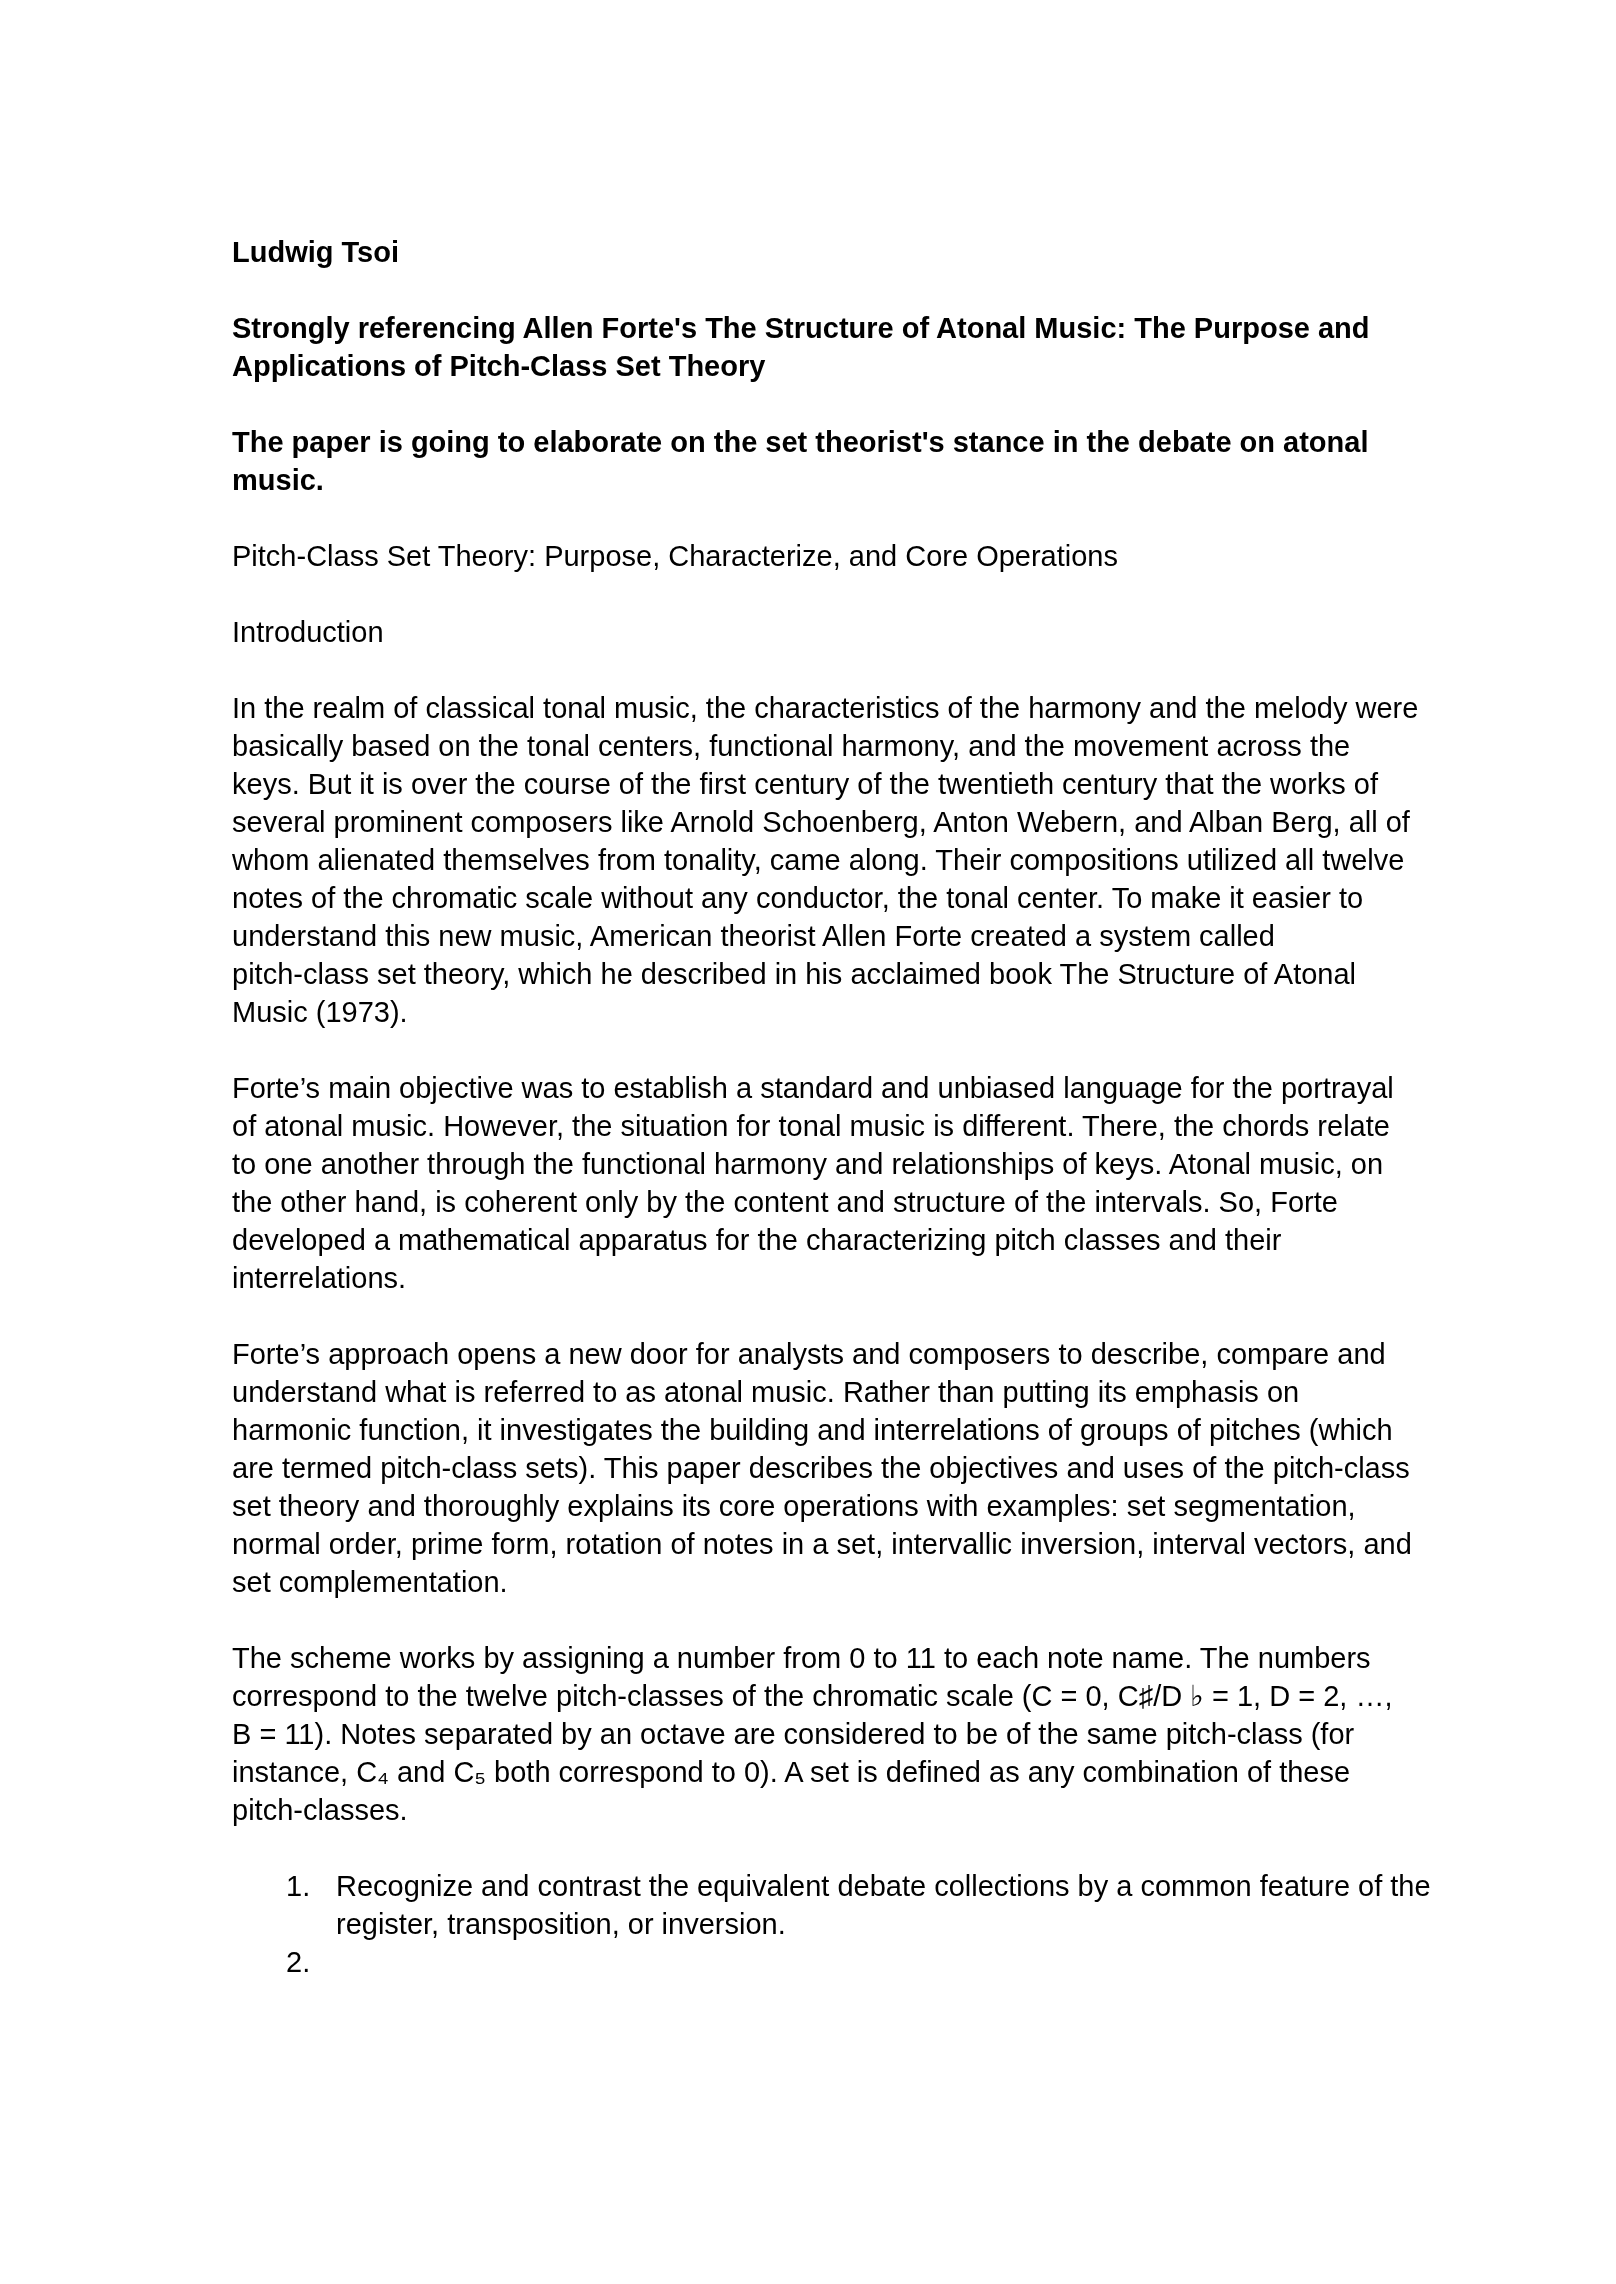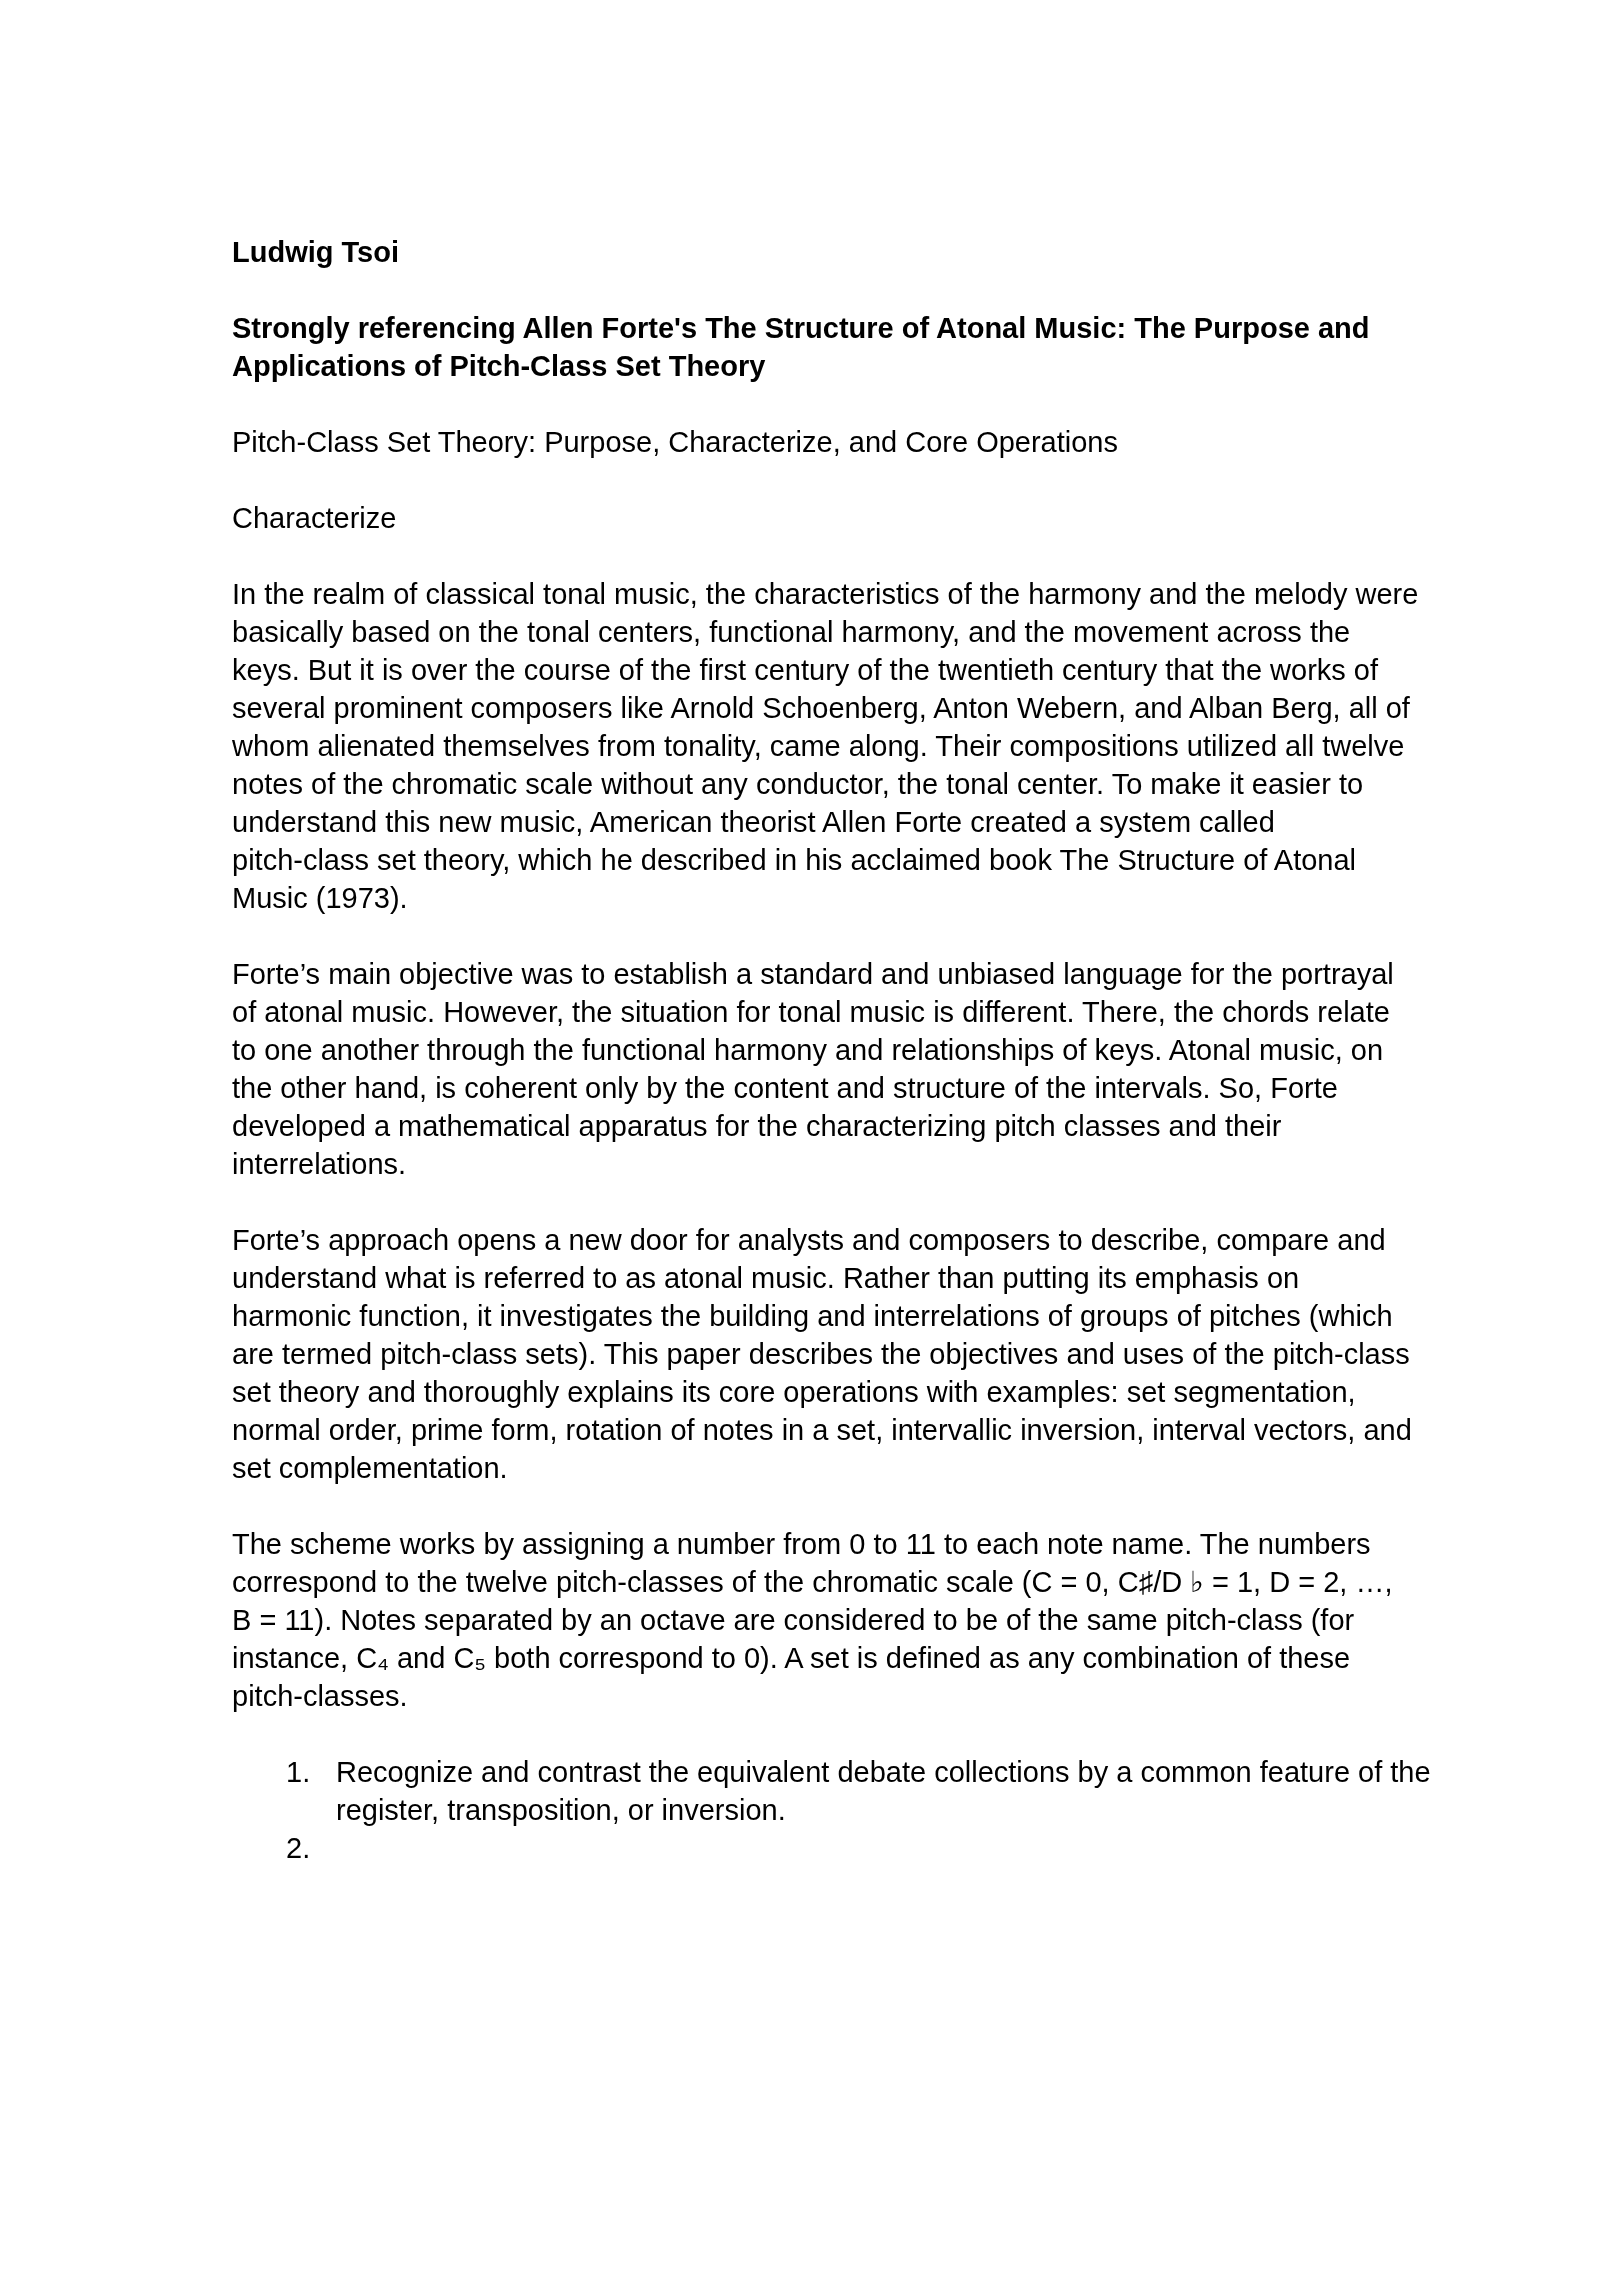--- a/index.html
+++ b/index.html
@@ -53,24 +53,26 @@
 </head>
 <body>
 
 <div class="page">
 
   <div class="para bold">Ludwig Tsoi</div>
 
   <div class="para bold">Strongly referencing Allen Forte's The Structure of Atonal Music: The Purpose and
 Applications of Pitch-Class Set Theory</div>
 
+  <div class="para bold">The paper is going to elaborate on the set theorist's stance in the debate on atonal
+music.</div>
 
   <div class="para">Pitch-Class Set Theory: Purpose, Characterize, and Core Operations</div>
 
-  <div class="para">Characterize</div>
+  <div class="para">Introduction</div>
 
   <div class="para">In the realm of classical tonal music, the characteristics of the harmony and the melody were
 basically based on the tonal centers, functional harmony, and the movement across the
 keys. But it is over the course of the first century of the twentieth century that the works of
 several prominent composers like Arnold Schoenberg, Anton Webern, and Alban Berg, all of
 whom alienated themselves from tonality, came along. Their compositions utilized all twelve
 notes of the chromatic scale without any conductor, the tonal center. To make it easier to
 understand this new music, American theorist Allen Forte created a system called
 pitch-class set theory, which he described in his acclaimed book The Structure of Atonal
 Music (1973).</div>

